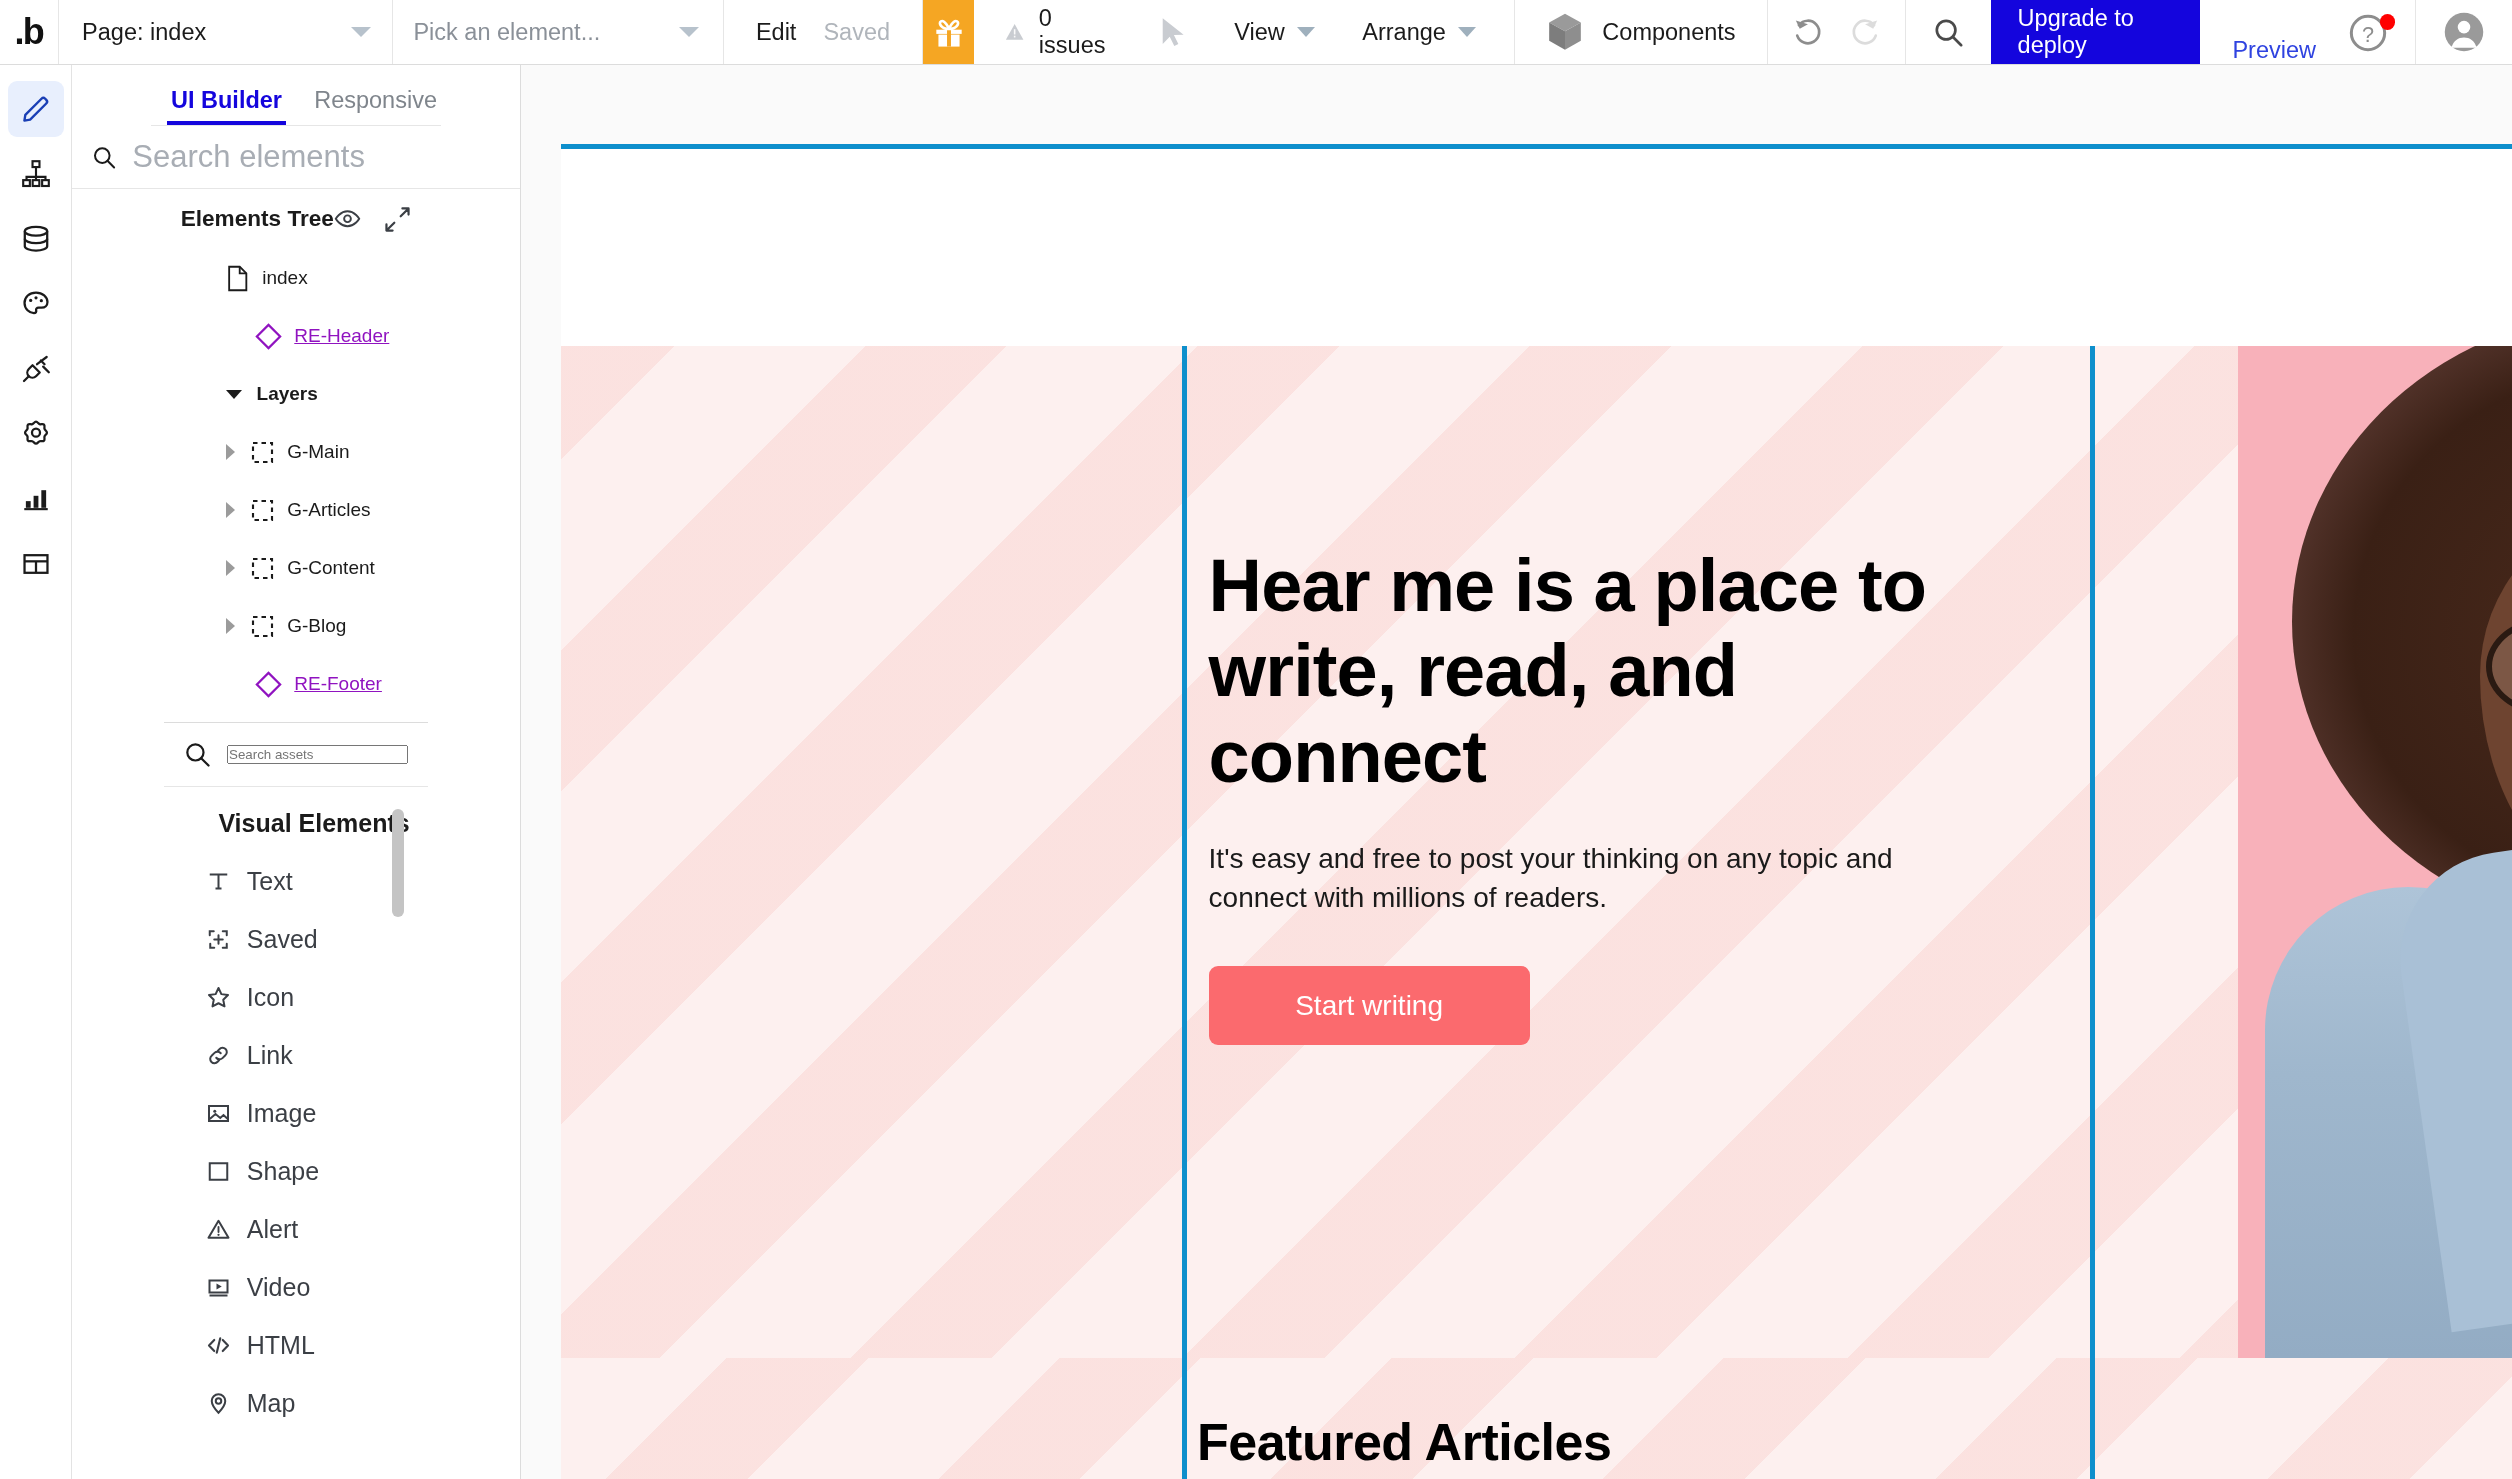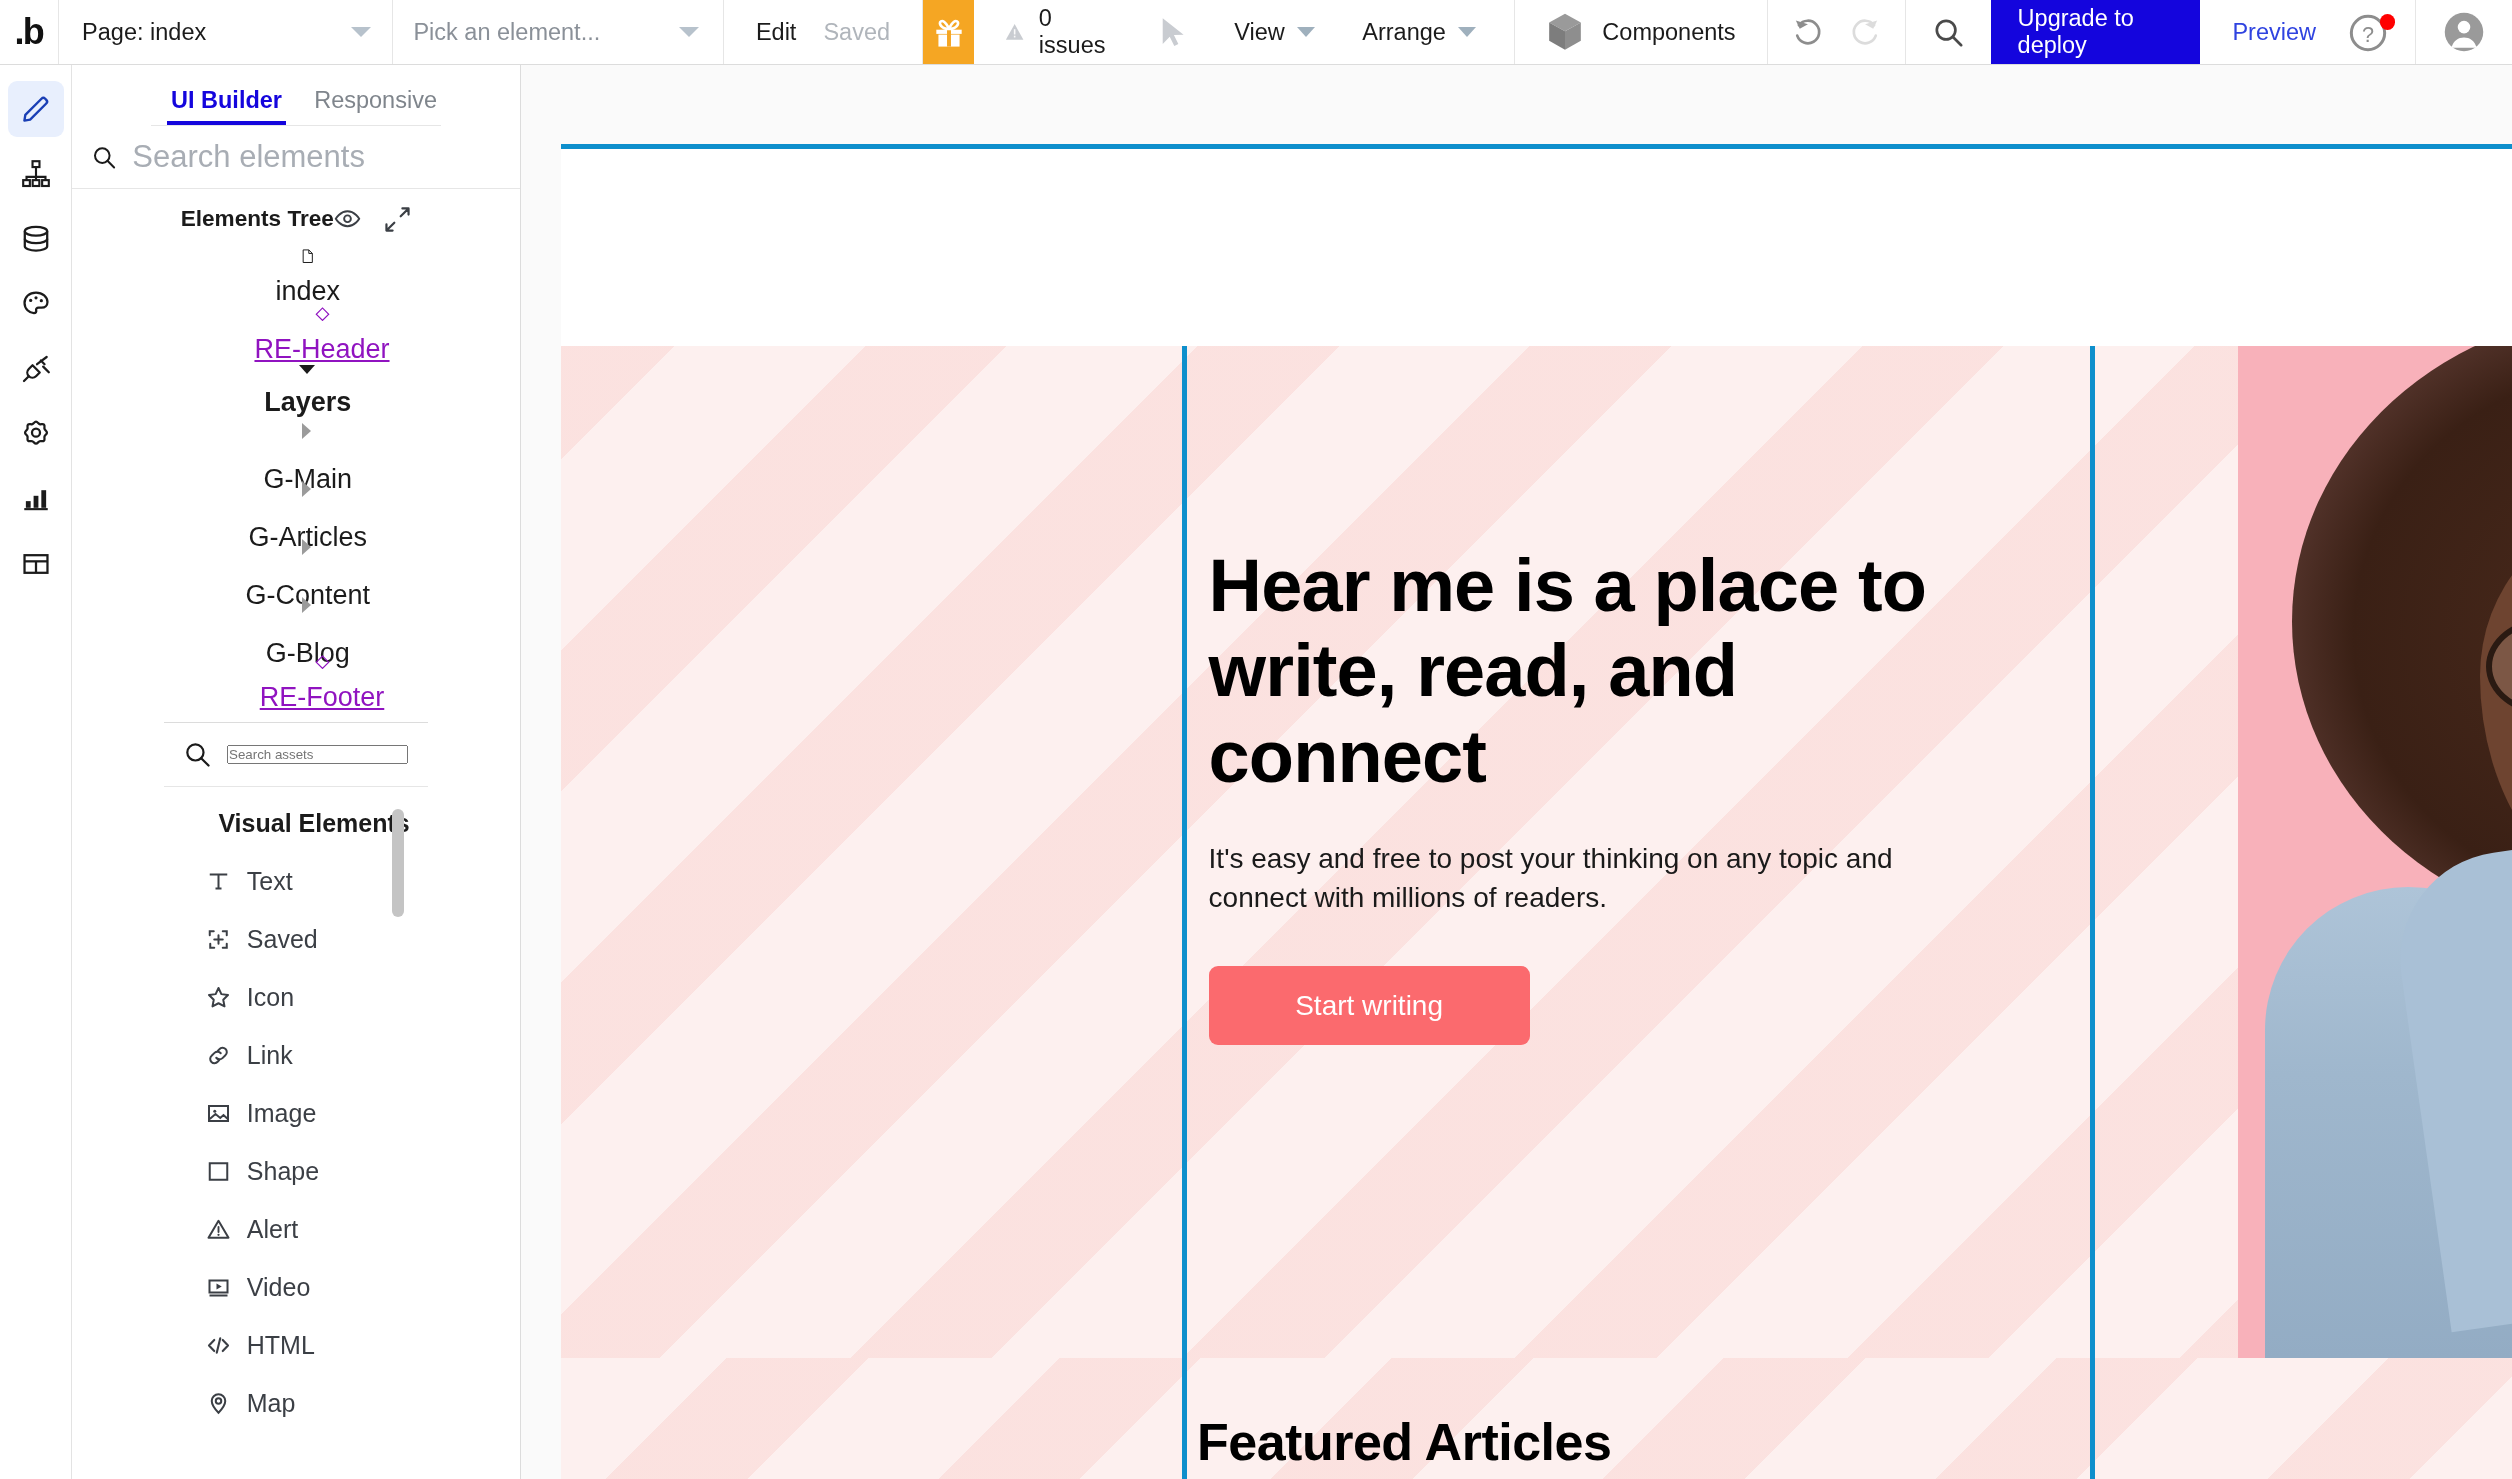--- a/index.html
+++ b/index.html
@@ -76,21 +76,21 @@
   }
   .comp-cell .txt { font-size: 23.5px; color: #1b1b1b; }
   .hist-cell { display: flex; align-items: center; gap: 25px; padding: 0 25px;
     border-right: 1.8px solid #e6e6e6; }
   .search-cell { display: flex; align-items: center; padding: 0 27px; cursor: pointer; }
   .upgrade-btn {
     background: #1405dd; color: #ffffff; font-size: 23.5px;
     display: flex; align-items: center; padding: 0 27px; cursor: pointer;
   }
   .preview-btn {
-    color: #2f43e0; font-size: 23.5px; display: flex; align-items: center;
+    color: #2f43e0; font-size: 23.5px; display: flex; align-items: flex-end;
     padding: 0 32px; cursor: pointer;
   }
   .help-cell { display: flex; align-items: center; padding: 0 5.4px 0 0; position: relative;
     border-right: 1.8px solid #e6e6e6; padding-right: 27px; cursor: pointer;}
   .help-dot {
     position: absolute; top: 14.4px; right: 20px; width: 15.3px; height: 15.3px;
     border-radius: 50%; background: #ff0000;
   }
   .avatar-cell { display: flex; align-items: center; padding: 0 27px; cursor: pointer; }
 
@@ -142,21 +142,21 @@
   }
   .search-row input::placeholder { color: #a8adb4; }
   .tree-head {
     height: 60px; display: flex; align-items: center; padding: 0 20px;
   }
   .tree-head .t { font-size: 22.6px; font-weight: 700; color: #1b1b1b; }
   .tree-head .acts { margin-left: auto; display: flex; gap: 23.5px; align-items: center; }
   .tree { padding: 0 0 9px 0; }
   .row {
     display: flex; align-items: center; height: 58px; padding-left: 23.5px;
-    gap: 12.6px; cursor: pointer; font-size: 27px; color: #1b1b1b; flex-direction: column;
+    gap: 12.6px; cursor: pointer; font-size: 19px; color: #1b1b1b;
   }
   .row .twisty-down {
     width: 0; height: 0; border-left: 8px solid transparent;
     border-right: 8px solid transparent; border-top: 9px solid #1b1b1b;
     margin-right: 1.8px;
   }
   .row .twisty-right {
     width: 0; height: 0; border-top: 8px solid transparent;
     border-bottom: 8px solid transparent; border-left: 9px solid #9b9b9b;
     margin-right: 1.8px;

